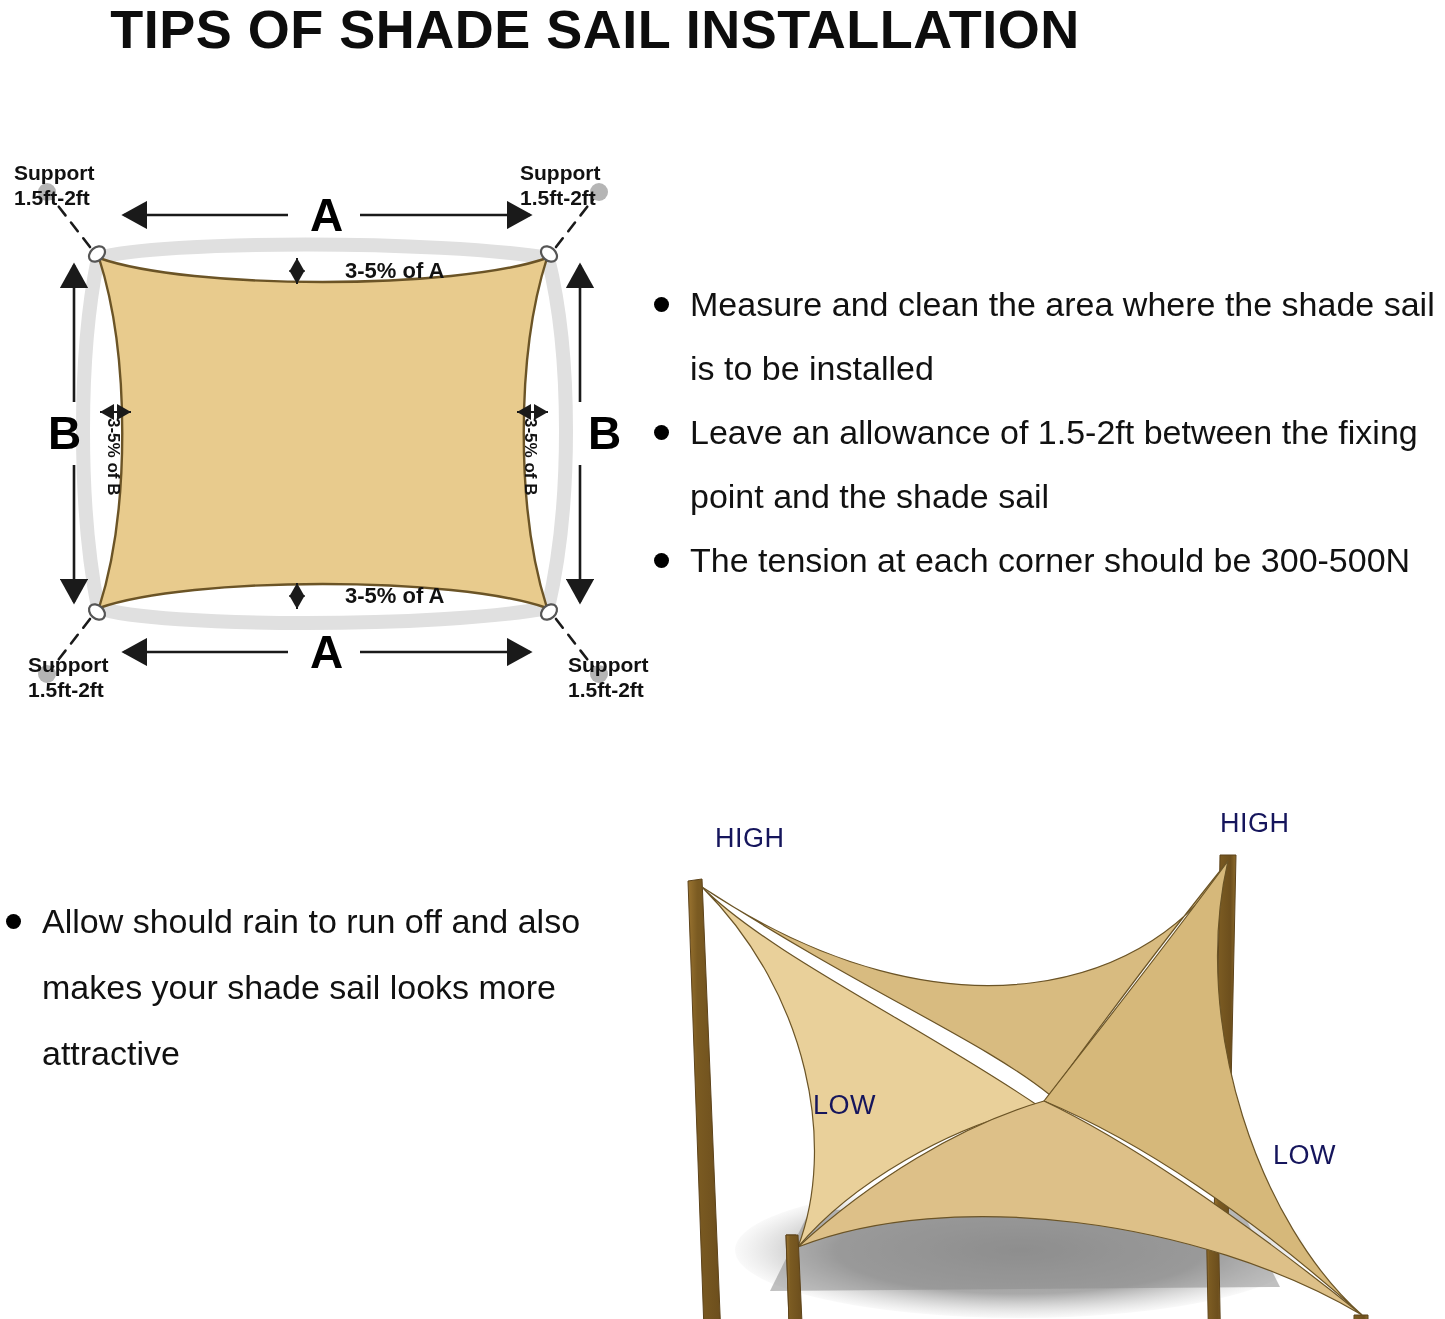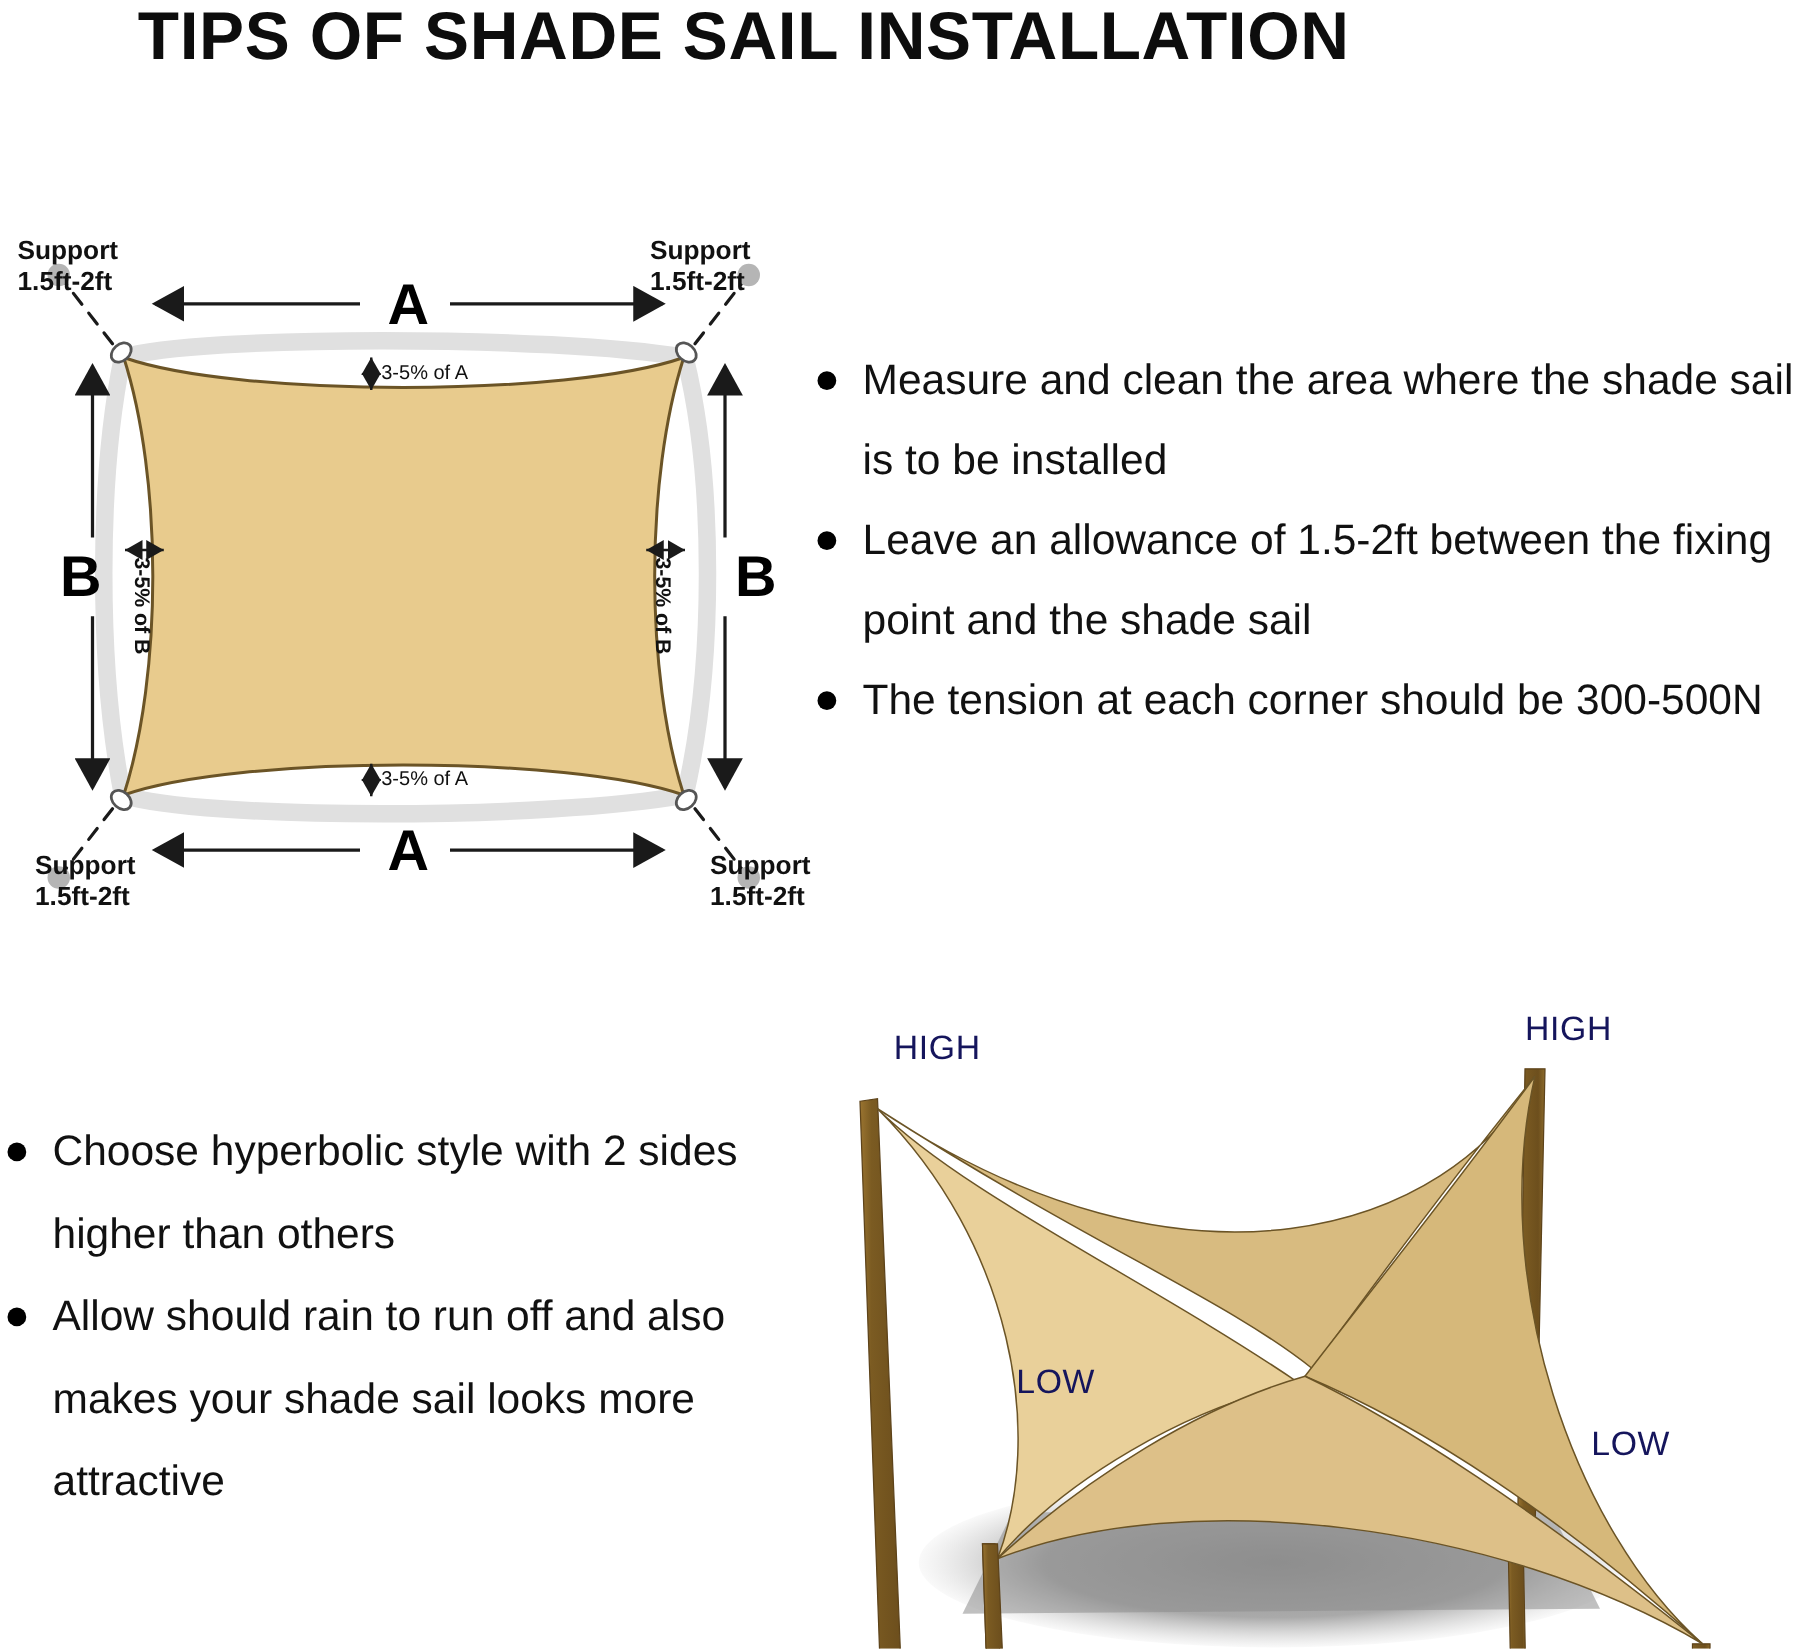--- a/index.html
+++ b/index.html
@@ -52,23 +52,24 @@
     font-weight: 600;
     line-height: 25px;
   }
   .bigletter {
     font-size: 46px;
     font-weight: bold;
     line-height: 46px;
     color: #000;
   }
   .pct-h {
-    font-size: 16px;
-    font-weight: 400;
+    font-size: 22px;
+    font-weight: 700;
     line-height: 18px;
+    margin-left: 40px;
   }
   .pct-v {
     font-size: 17px;
     font-weight: 600;
     line-height: 18px;
     transform: rotate(90deg);
     transform-origin: left top;
   }
 
   
@@ -130,21 +131,21 @@
     white-space: nowrap;
   }
 </style>
 </head>
 <body>
 
 <div id="page">
 
   <div id="title">TIPS OF SHADE SAIL INSTALLATION</div>
 
-  <div id="diagram-top" style="top:168px">
+  <div id="diagram-top" style="top:140px">
 
     <svg width="660" height="590" viewBox="0 0 660 590">
       <defs>
         <marker id="arrHead" markerWidth="11" markerHeight="11" refX="9" refY="5.5" orient="auto">
           <path d="M0,0 L10,5.5 L0,11 z" fill="#1a1a1a"></path>
         </marker>
         <marker id="arrTail" markerWidth="11" markerHeight="11" refX="2" refY="5.5" orient="auto">
           <path d="M11,0 L1,5.5 L11,11 z" fill="#1a1a1a"></path>
         </marker>
         <marker id="arrSmallH" markerWidth="8" markerHeight="8" refX="7" refY="4" orient="auto">
@@ -253,21 +254,20 @@
     <div class="lbl pct-v" style="left:539px; top:278px;">3-5% of B</div>
   </div>
 
   <ul id="bullets-right" class="bullets">
     <li>Measure and clean the area where the shade sail is to be installed</li>
     <li>Leave an allowance of 1.5-2ft between the fixing point and the shade sail</li>
     <li>The tension at each corner should be 300-500N</li>
   </ul>
 
   <ul id="bullets-bottom" class="bullets">
-    <li>Choose hyperbolic style with 2 sides higher than others</li>
     <li>Allow should rain to run off and also makes your shade sail looks more attractive</li>
   </ul>
 
   <div id="diagram-bottom">
     <svg width="795" height="524" viewBox="0 0 795 524">
       <defs>
         <linearGradient id="poleGrad" x1="0" y1="0" x2="1" y2="0">
           <stop offset="0%" stop-color="#9a7430"></stop>
           <stop offset="22%" stop-color="#7b5b22"></stop>
           <stop offset="75%" stop-color="#6d4f1d"></stop>

